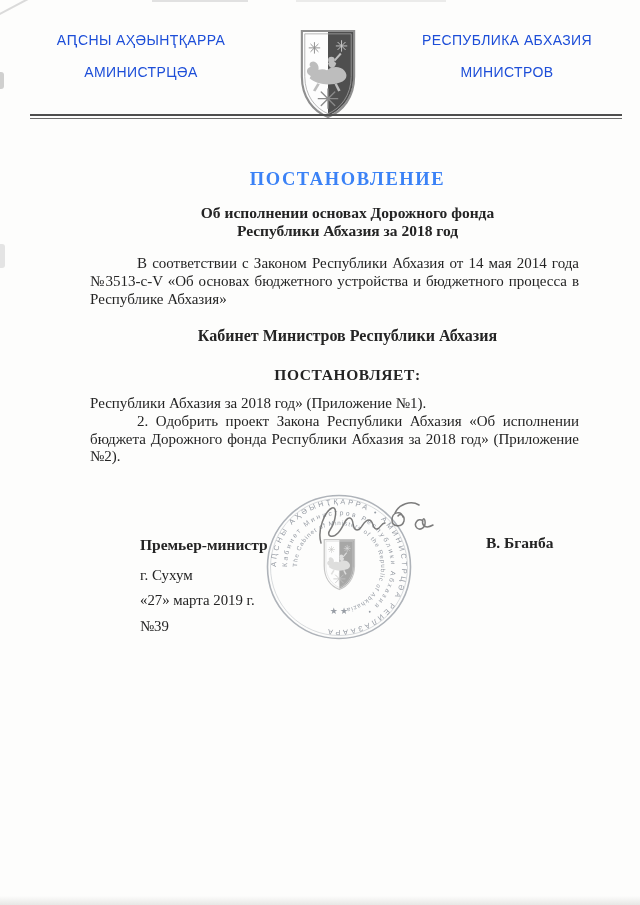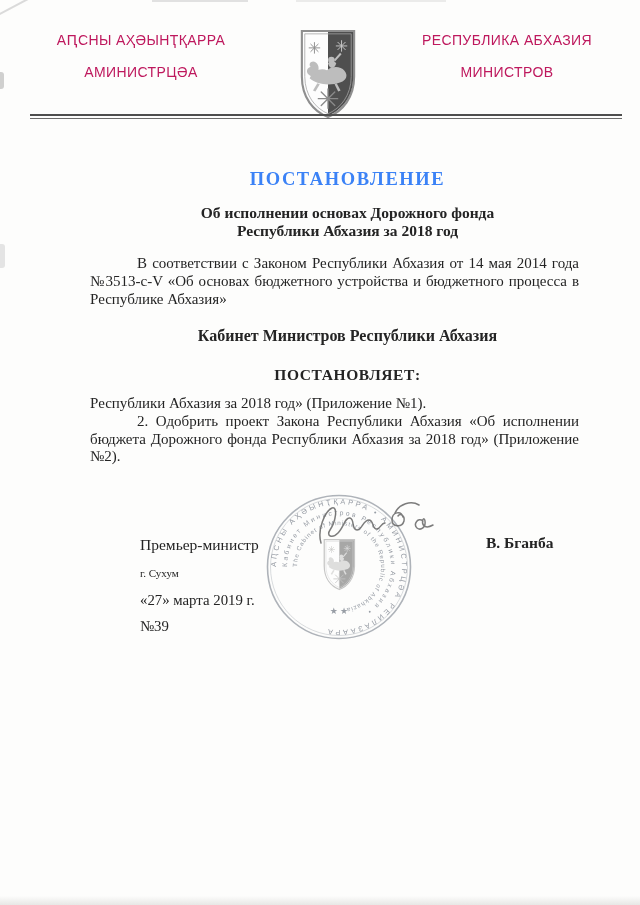--- a/index.html
+++ b/index.html
@@ -8,21 +8,21 @@
     background:#fdfdfc;
     font-family:"Liberation Serif","DejaVu Serif",serif;
     color:#242424;
   }
   .abs { position:absolute; }
 
   
   .hdr-col {
     font-family:"Liberation Sans","DejaVu Sans",sans-serif;
     font-size:14px; line-height:31.5px; letter-spacing:.4px;
-    color:#be185d; text-align:center; white-space:nowrap;
+    color:#1d4ed8; text-align:center; white-space:nowrap;
   }
   .hdr-left  { left:28px;  top:25px; width:226px; }
   .hdr-right { left:396px; top:25px; width:222px; }
 
   .hdr-rule {
     left:30px; top:114px; width:592px; height:2px;
     border-top:2px solid #4e4e4e; border-bottom:1px solid #6a6a6a;
   }
 
   
@@ -34,23 +34,23 @@
 
   .para { left:90px; width:489px; font-size:15px; }
   .para .ln { line-height:17.8px; text-align:justify; text-align-last:justify; }
   .para .ln.last { text-align-last:left; }
   .para .ln.indent { padding-left:47px; }
   .p-preamble { top:255px; }
   .p-items    { top:395px; }
 
   
   .sig { font-size:15.5px; white-space:nowrap; z-index:5; }
-  .sig-post { left:140px; top:536px; font-weight:normal; }
+  .sig-post { left:140px; top:536px; font-weight:bold; }
   .sig-name { left:486px; top:534px; font-weight:bold; }
-  .sig-city { left:140px; top:567px; font-size:11px; }
+  .sig-city { left:140px; top:567px; font-size:15px; }
   .sig-date { left:140px; top:592px; font-size:14.8px; }
   .sig-num  { left:140px; top:618px; font-size:14.8px; }
 
   .stamp-box { left:264px; top:492px; width:150px; height:150px; z-index:3; }
   .stamp-box svg { display:block; }
   .ring-o { font-family:"Liberation Sans","DejaVu Sans",sans-serif; font-size:7.4px; letter-spacing:2.6px; fill:#8d939c; }
   .ring-m { font-family:"Liberation Sans","DejaVu Sans",sans-serif; font-size:6.8px; letter-spacing:2.2px; fill:#8d939c; }
   .ring-i { font-family:"Liberation Sans","DejaVu Sans",sans-serif; font-size:6.2px; letter-spacing:.9px;  fill:#8d939c; }
   .ring-stars { font-size:9px; fill:#8d939c; }
 

